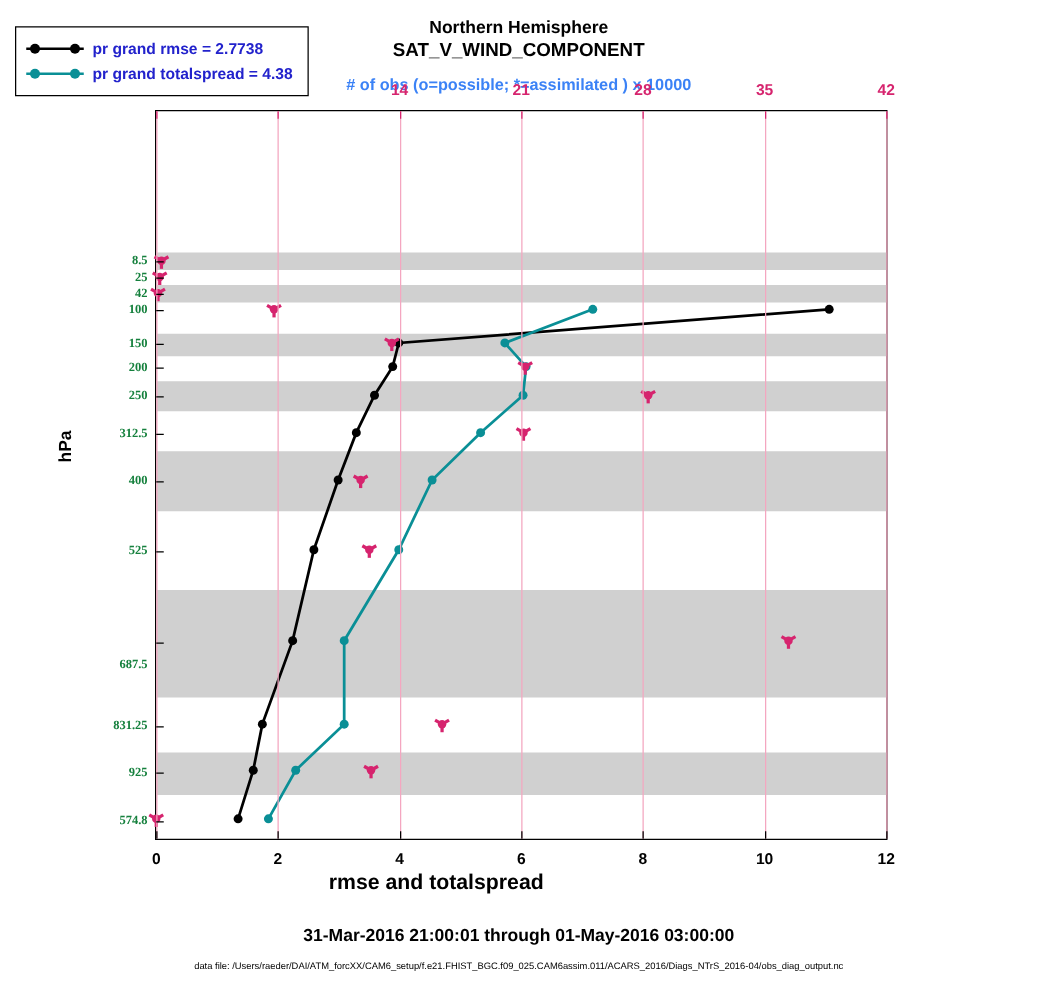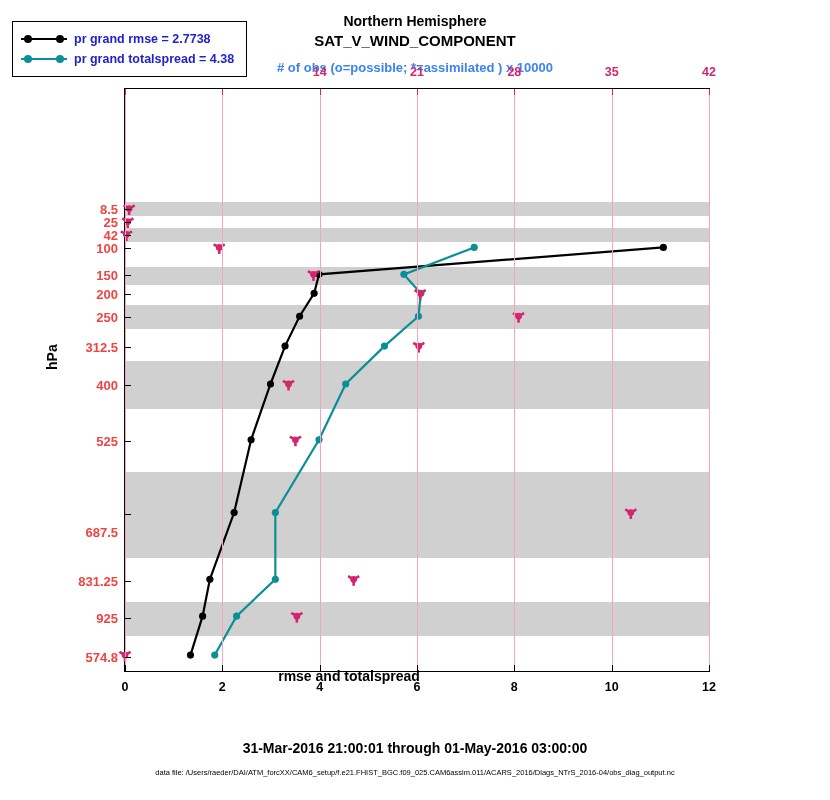--- a/index.html
+++ b/index.html
@@ -87,24 +87,25 @@
     font-size: 12.5px;
     font-weight: bold;
     color: #000;
     white-space: nowrap;
   }
   .ytick-label {
     position: absolute;
     right: 100%;
     margin-right: 7px;
     transform: translateY(-50%);
-    font-size: 13px;
-    font-weight: bold;
-    color: #ef4444;
+    font-size: 10px;
+    font-weight: bold;
+    color: #15803d;
     white-space: nowrap;
+    font-family: Liberation Serif, serif;
   }
   .tickmark-bottom {
     position: absolute;
     bottom: 0;
     width: 1px;
     height: 6px;
     background: #000;
   }
   .tickmark-top {
     position: absolute;
@@ -126,24 +127,24 @@
     top: 370px;
     font-size: 14px;
     font-weight: bold;
     transform: rotate(-90deg);
     transform-origin: left top;
     white-space: nowrap;
   }
   .xlabel {
     position: absolute;
     left: 0;
-    top: 668px;
+    top: 696px;
     width: 698px;
     text-align: center;
-    font-size: 14px;
+    font-size: 17px;
     font-weight: bold;
   }
   .daterange {
     position: absolute;
     left: 0;
     top: 717px;
     width: 830px;
     text-align: center;
     font-size: 14px;
     font-weight: bold;

